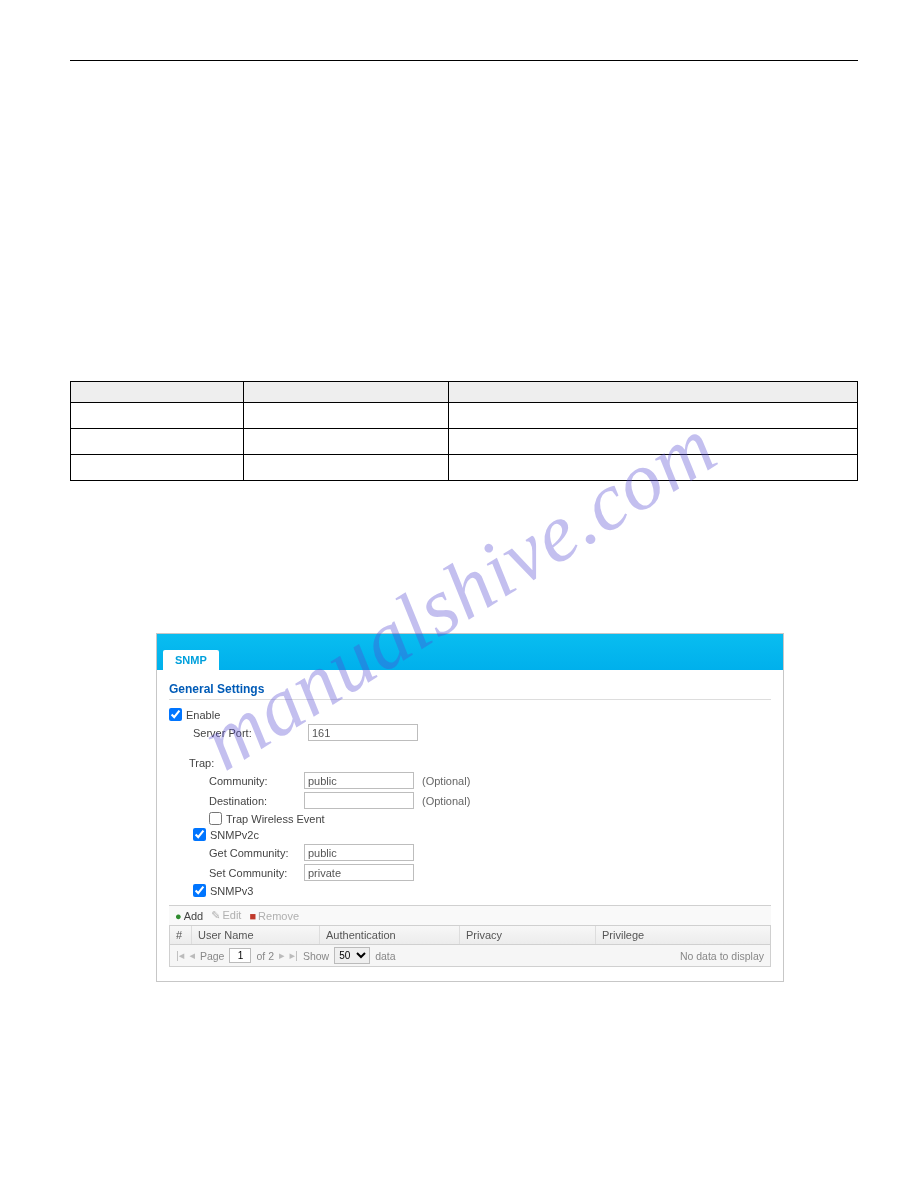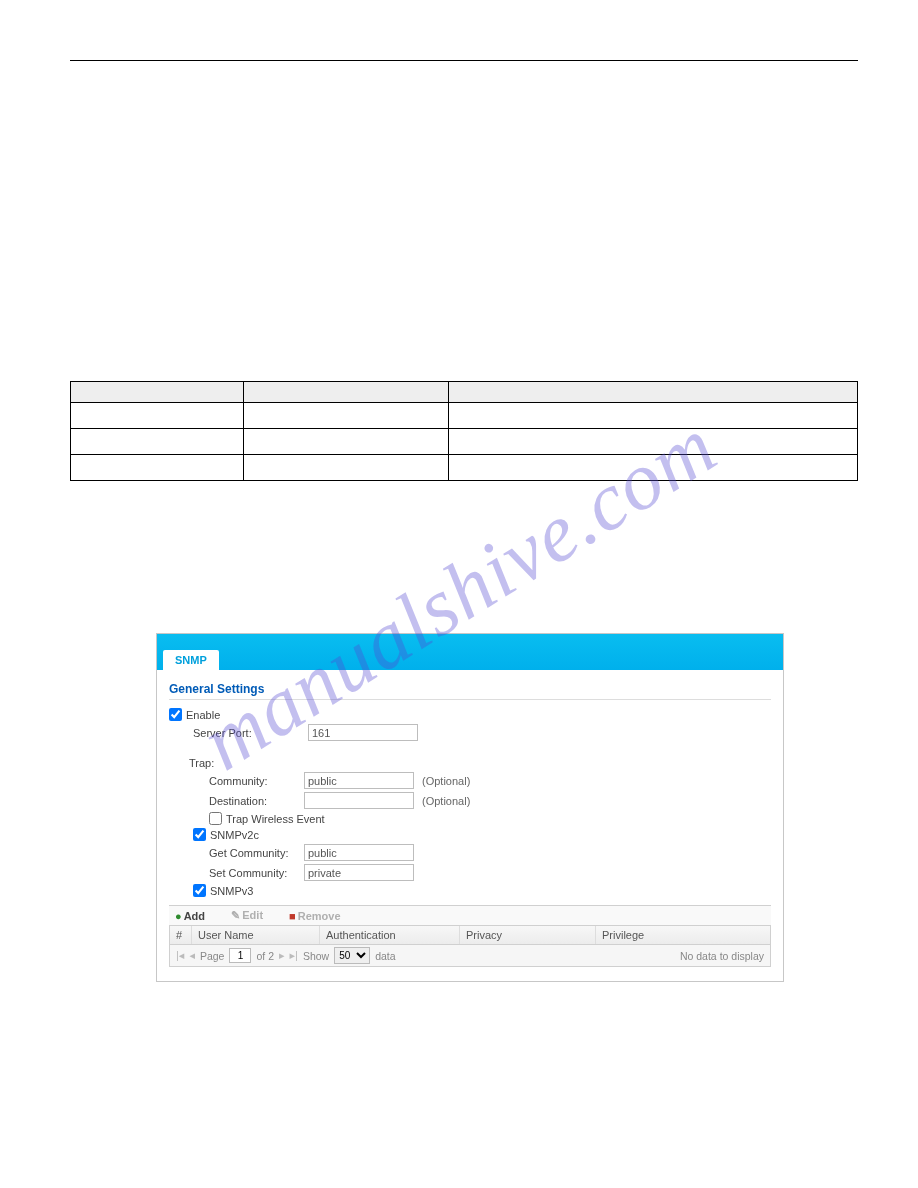--- a/index.html
+++ b/index.html
@@ -92,23 +92,22 @@
     color: #555;
   }
   .optional { margin-left: 8px; color: #666; }
   .trap-head { margin-left: 20px; margin-top: 16px; margin-bottom: 2px; }
   .toolbar {
     background: #f9f9f9;
     border: 1px solid #d0d0d0;
     border-left: none; border-right: none;
     padding: 3px 6px;
     margin-top: 8px;
-    display: flex; gap: 26px;
+    display: flex; gap: 8px;
     align-items: center;
-    font-weight: bold;
   }
   .tool-add { color: #2e8b2e; }
   .tool-edit { color: #b0b0b0; }
   .tool-remove { color: #c0392b; }
   .tool-ic { font-size: 11px; margin-right: 2px; }
   .grid-head {
     display: flex;
     background: linear-gradient(#f7f7f7,#ececec);
     border: 1px solid #d0d0d0;
     border-top: none;

